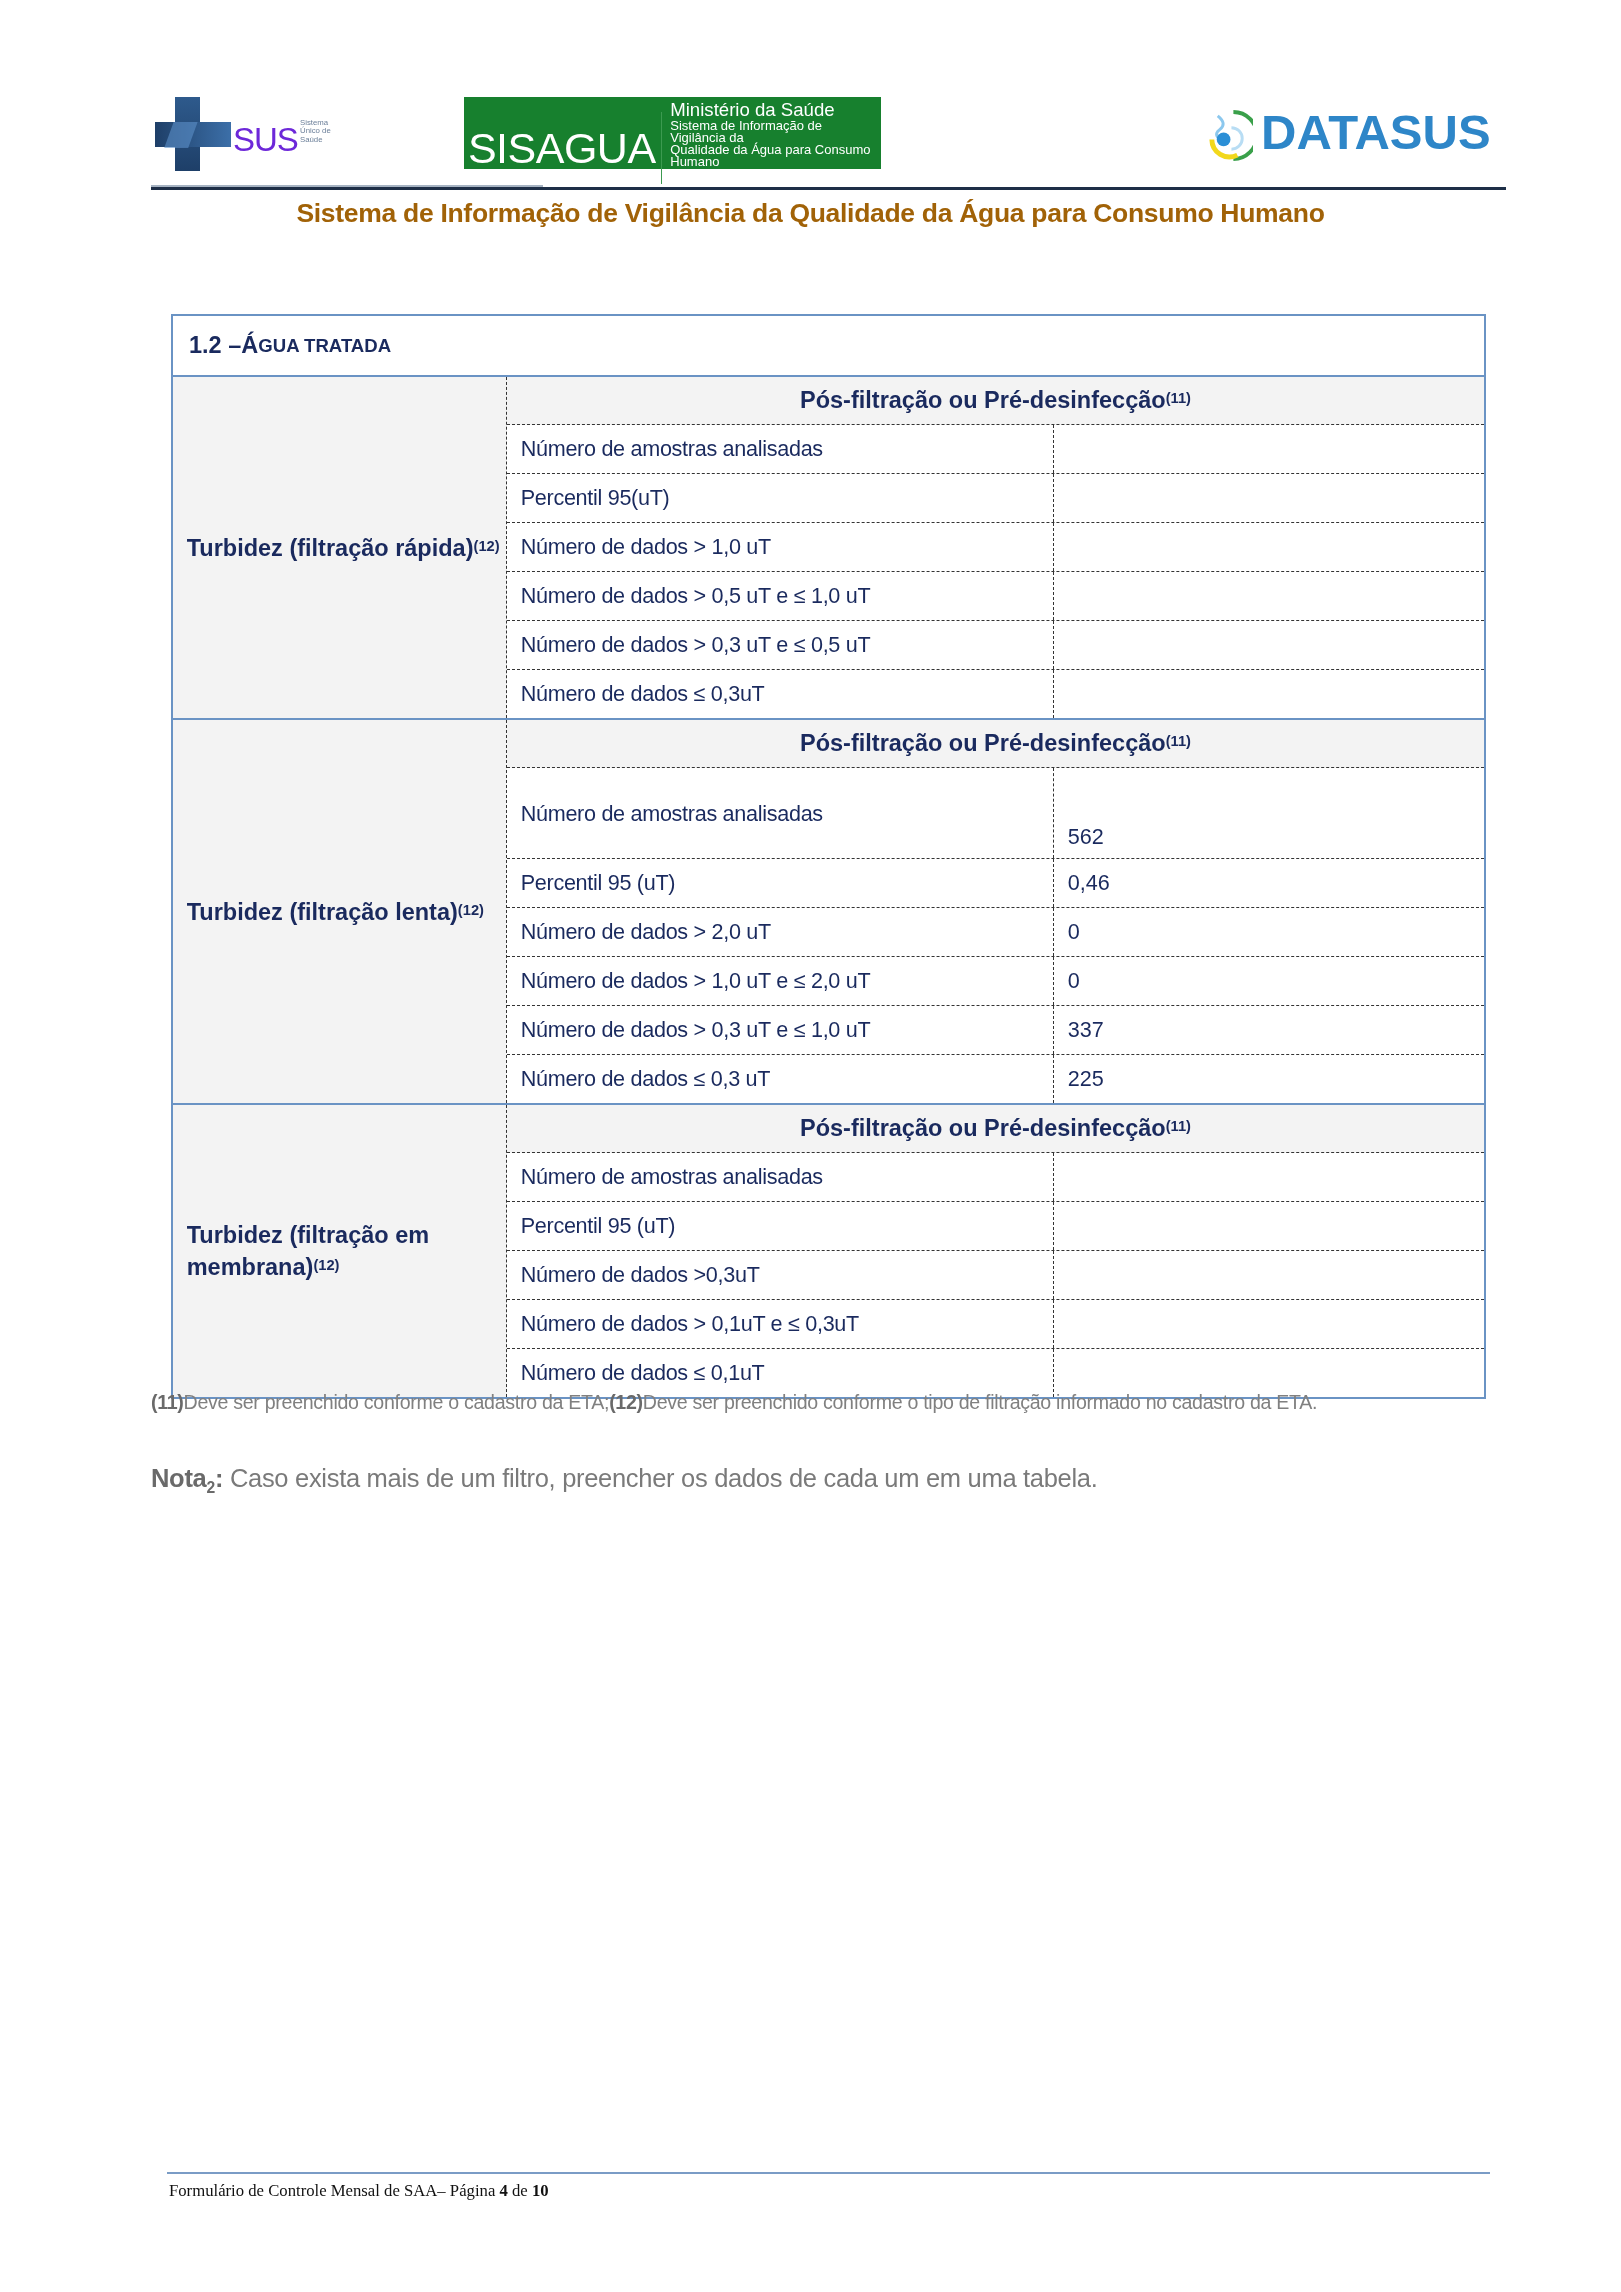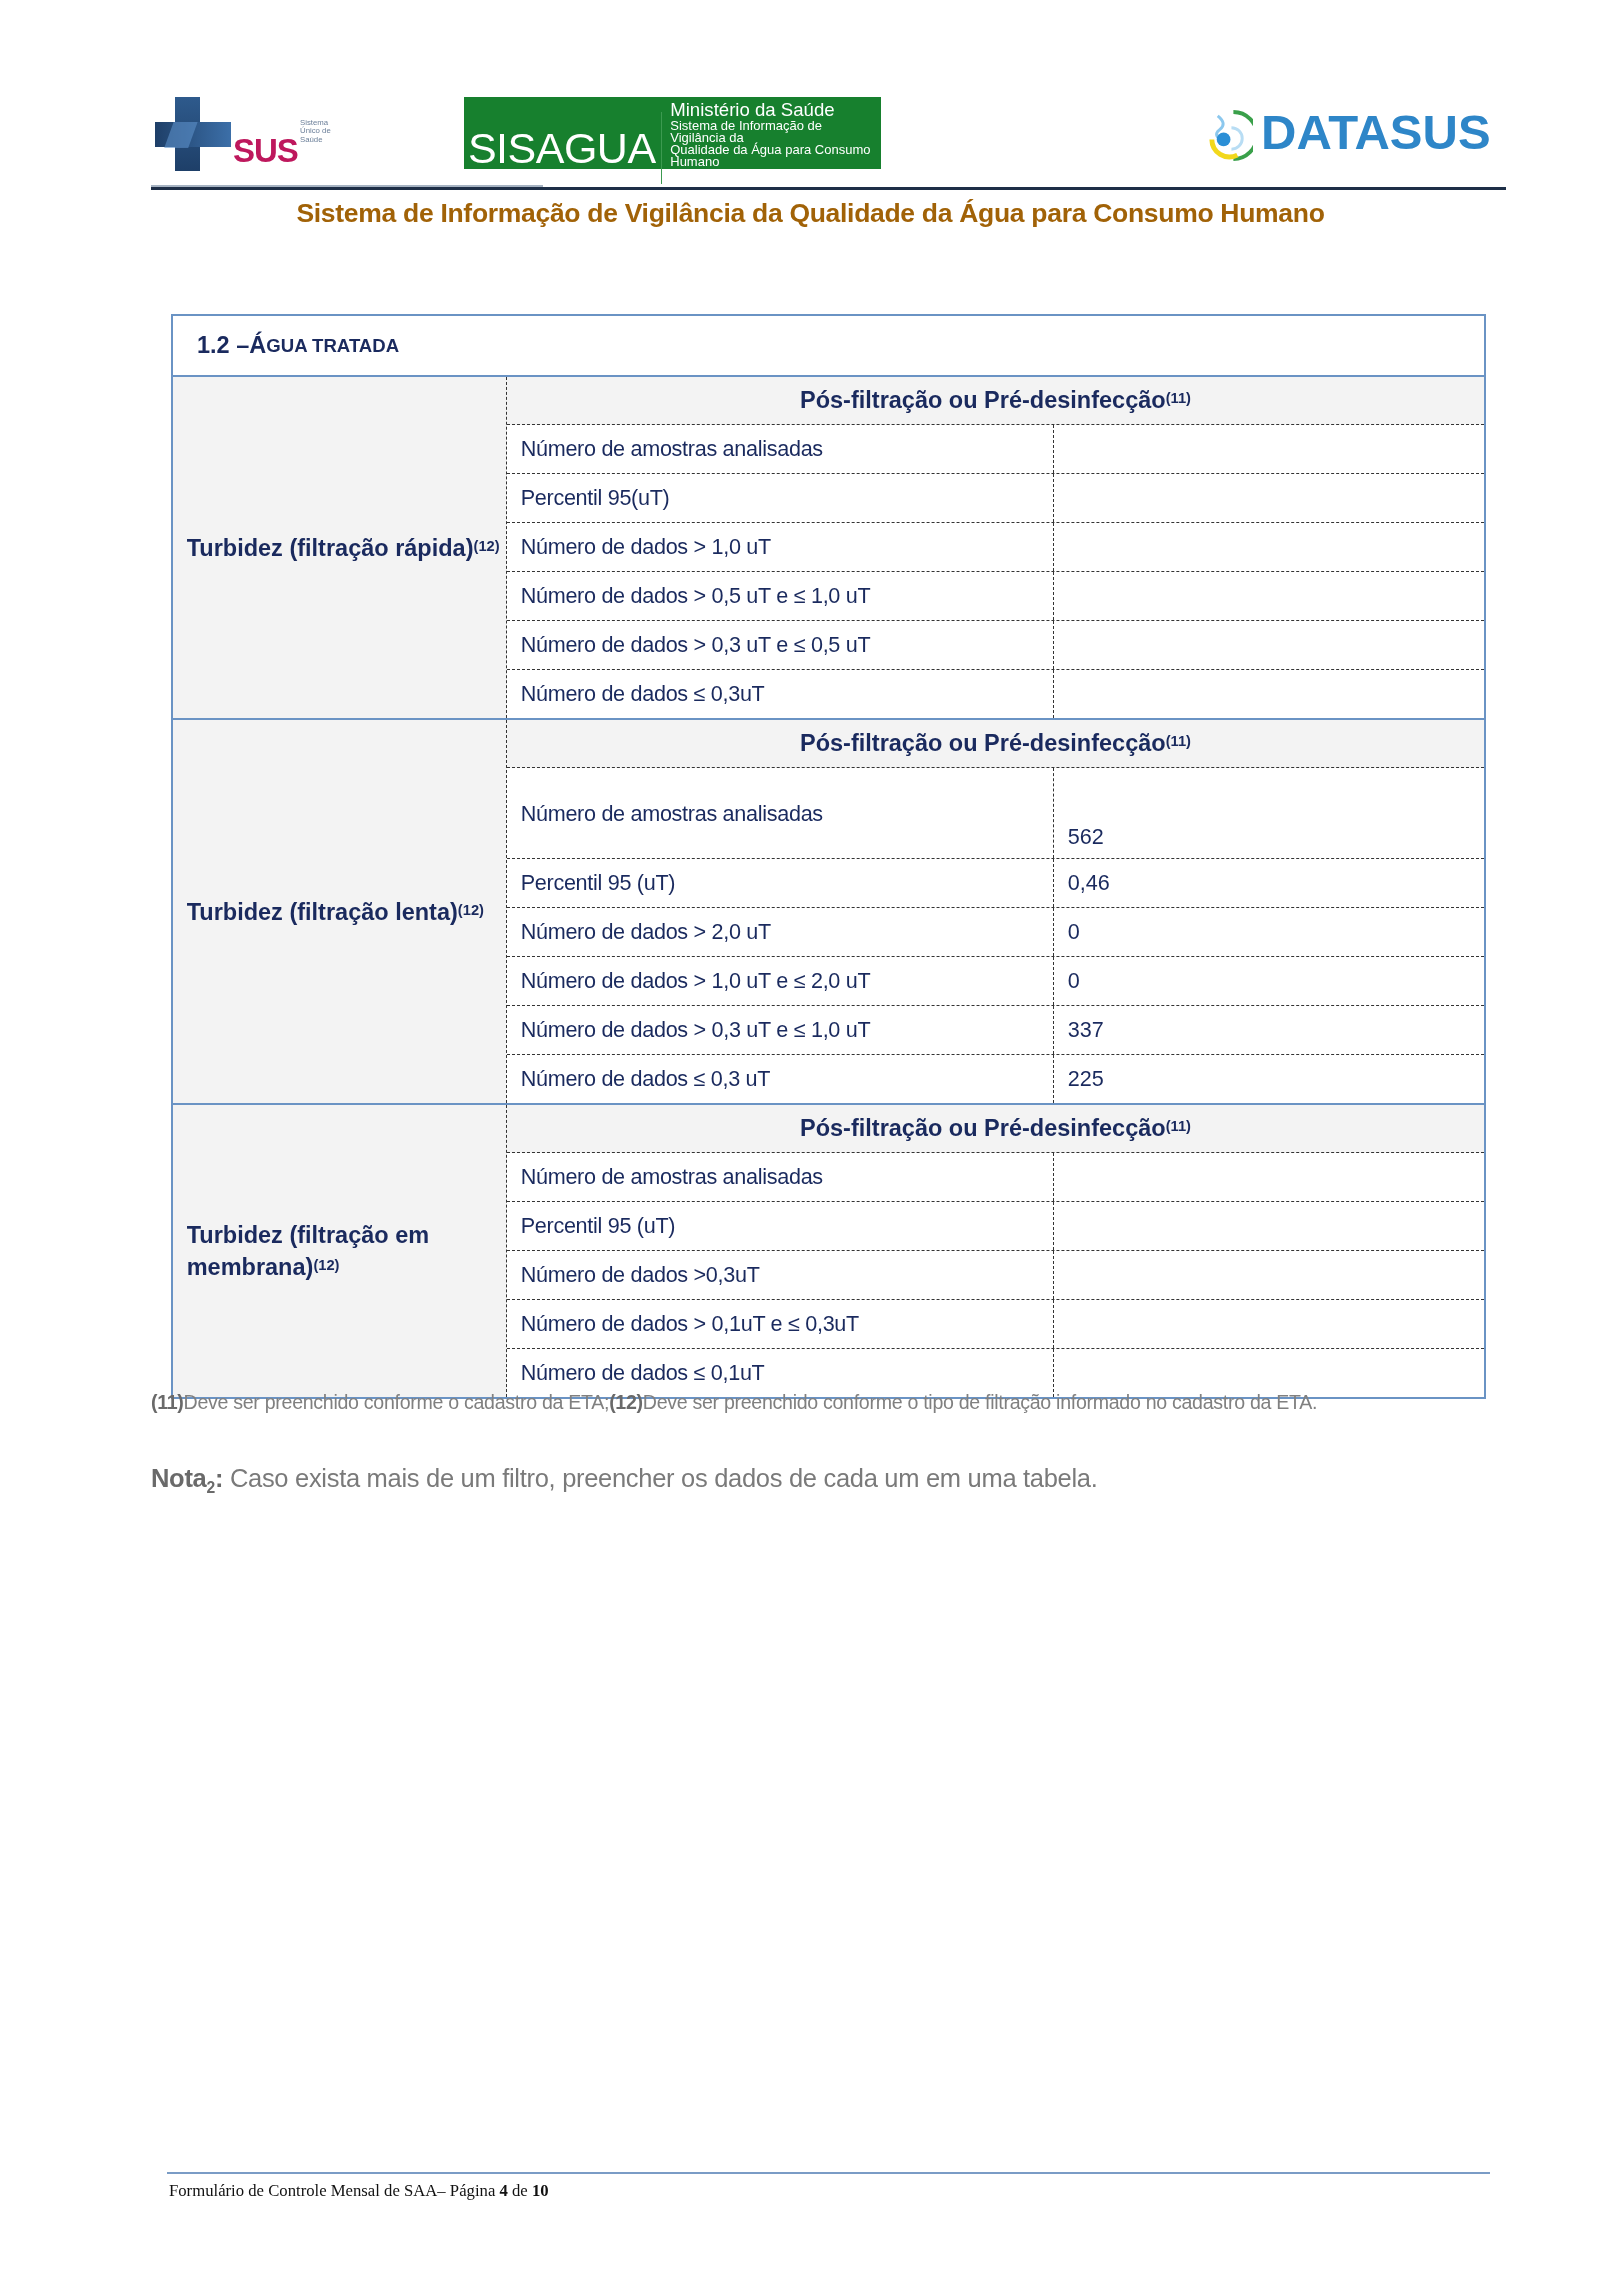--- a/index.html
+++ b/index.html
@@ -3,41 +3,41 @@
 <meta charset="utf-8">
 <style>
   html, body { margin: 0; padding: 0; background: #ffffff; }
   body { width: 1621px; height: 2293px; position: relative; font-family: "Liberation Sans", sans-serif; overflow: hidden; }
 
   
   .logo-sus { position: absolute; left: 155px; top: 95px; width: 186px; height: 78px; }
   .sus-cross-v { position: absolute; left: 19.6px; top: 2px; width: 25.5px; height: 74px; background: linear-gradient(180deg,#2e5a8c,#1e3f68); }
   .sus-cross-h { position: absolute; left: 0px; top: 26.5px; width: 76px; height: 25.5px; background: linear-gradient(90deg,#1e3f68,#3c6fa8); }
   .sus-cross-diag { position: absolute; left: 13.7px; top: 26.5px; width: 23.5px; height: 25.5px; background: #5c8fc8; transform: skewX(-20deg); opacity: .6; }
-  .sus-text { position: absolute; left: 78px; top: 37px; font-weight: bold; font-size: 33px; color: #be185d; letter-spacing: -1px; }
+  .sus-text { position: absolute; left: 78px; top: 26px; font-weight: normal; font-size: 33px; color: #6d28d9; letter-spacing: -1px; }
   .sus-small { position: absolute; left: 145px; top: 23.5px; font-size: 7.8px; line-height: 8.8px; color: #6b7f99; width: 39px; }
 
   .logo-sisagua { position: absolute; left: 464px; top: 97px; width: 417px; height: 72px; background: #17802e; display: flex; align-items: center; }
   .sisagua-name { font-size: 43px; color: #ffffff; padding-left: 3.9px; letter-spacing: -0.5px; border-right: 1px solid #3c9a50; padding-right: 5.9px; line-height: 72px; margin-top: 29px; }
   .sisagua-right { padding-left: 7.8px; color: #fff; }
   .sisagua-ministry { font-size: 18.6px; line-height: 21.6px; }
   .sisagua-sub { font-size: 13px; line-height: 11.8px; }
 
   .logo-datasus { position: absolute; left: 1204px; top: 98px; width: 294px; height: 78px; }
   .datasus-icon { position: absolute; left: 0; top: 7.8px; width: 49px; height: 59px; }
   .datasus-text { position: absolute; left: 57px; top: 5.9px; font-size: 49px; font-weight: bold; color: #2e86c8; letter-spacing: 0px; }
 
   .header-rule-light { position: absolute; left: 151px; top: 185px; width: 392px; height: 2px; background: #a6b3c2; }
   .header-rule-dark { position: absolute; left: 151px; top: 187px; width: 1355px; height: 2.9px; background: #1e2f47; }
 
   .system-title { position: absolute; left: 0; width: 1621px; top: 198px; text-align: center; font-size: 26.5px; font-weight: bold; color: #a16207; letter-spacing: -0.3px; }
 
   
   .form-table { position: absolute; left: 171px; top: 314px; width: 1315px; border: 2.9px double #6a93c4; box-sizing: border-box; }
-  .section-head { height: 59px; border-bottom: 2.9px double #6a93c4; display: flex; align-items: center; padding-left: 24px; font-weight: bold; color: #1a2a5e; background: #fff; }
+  .section-head { height: 59px; border-bottom: 2.9px double #6a93c4; display: flex; align-items: center; padding-left: 16px; font-weight: bold; color: #1a2a5e; background: #fff; }
   .section-num { font-size: 23.5px; }
   .section-big { font-size: 23.5px; }
   .section-small { font-size: 18.6px; }
 
   .group { display: flex; border-bottom: 2.9px double #6a93c4; }
   .group:last-child { border-bottom: none; }
   .group-label { width: 334px; background: #f3f3f3; border-right: 1px dashed #333; display: flex; align-items: center; padding-left: 13.7px; box-sizing: border-box; font-weight: bold; font-size: 23.5px; color: #1a2a5e; line-height: 32px; }
   .group-label sup, .subhead sup { font-size: 14.7px; vertical-align: top; position: relative; top: -2px; }
   .group-body { flex: 1; }
   .subhead { height: 47px; background: #f3f3f3; text-align: center; line-height: 47px; font-weight: bold; font-size: 23.5px; color: #1a2a5e; border-bottom: 1px dashed #333; }

